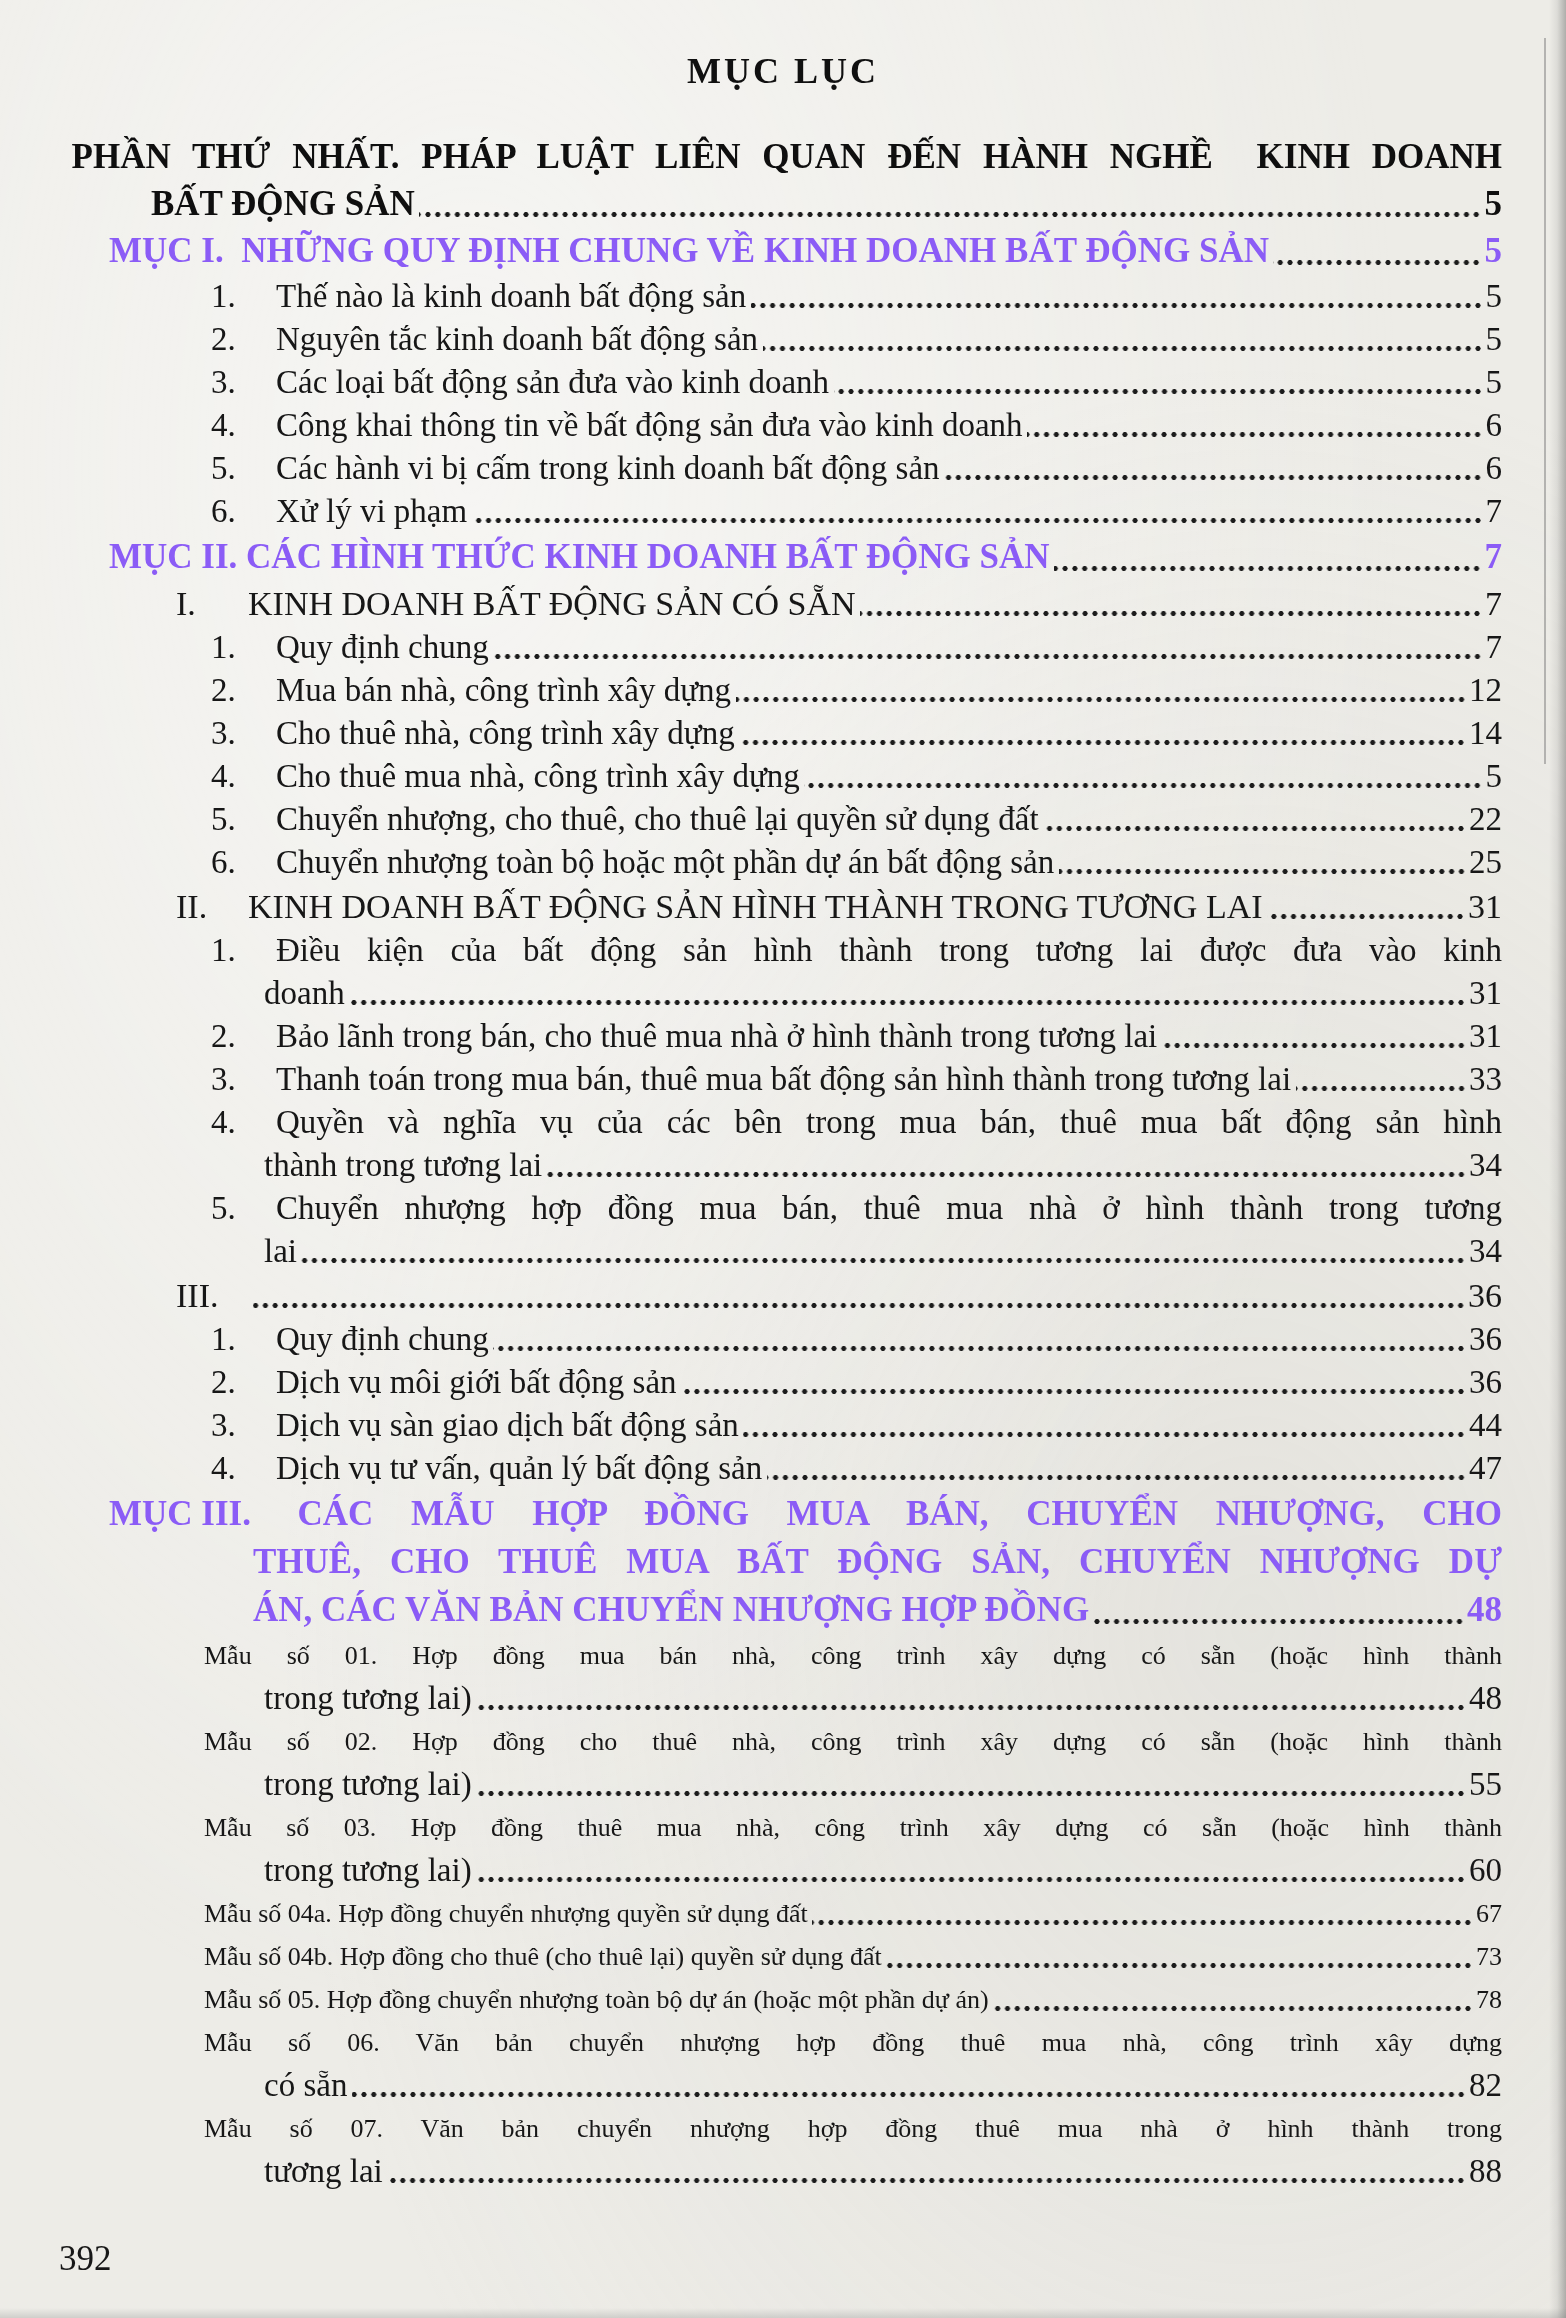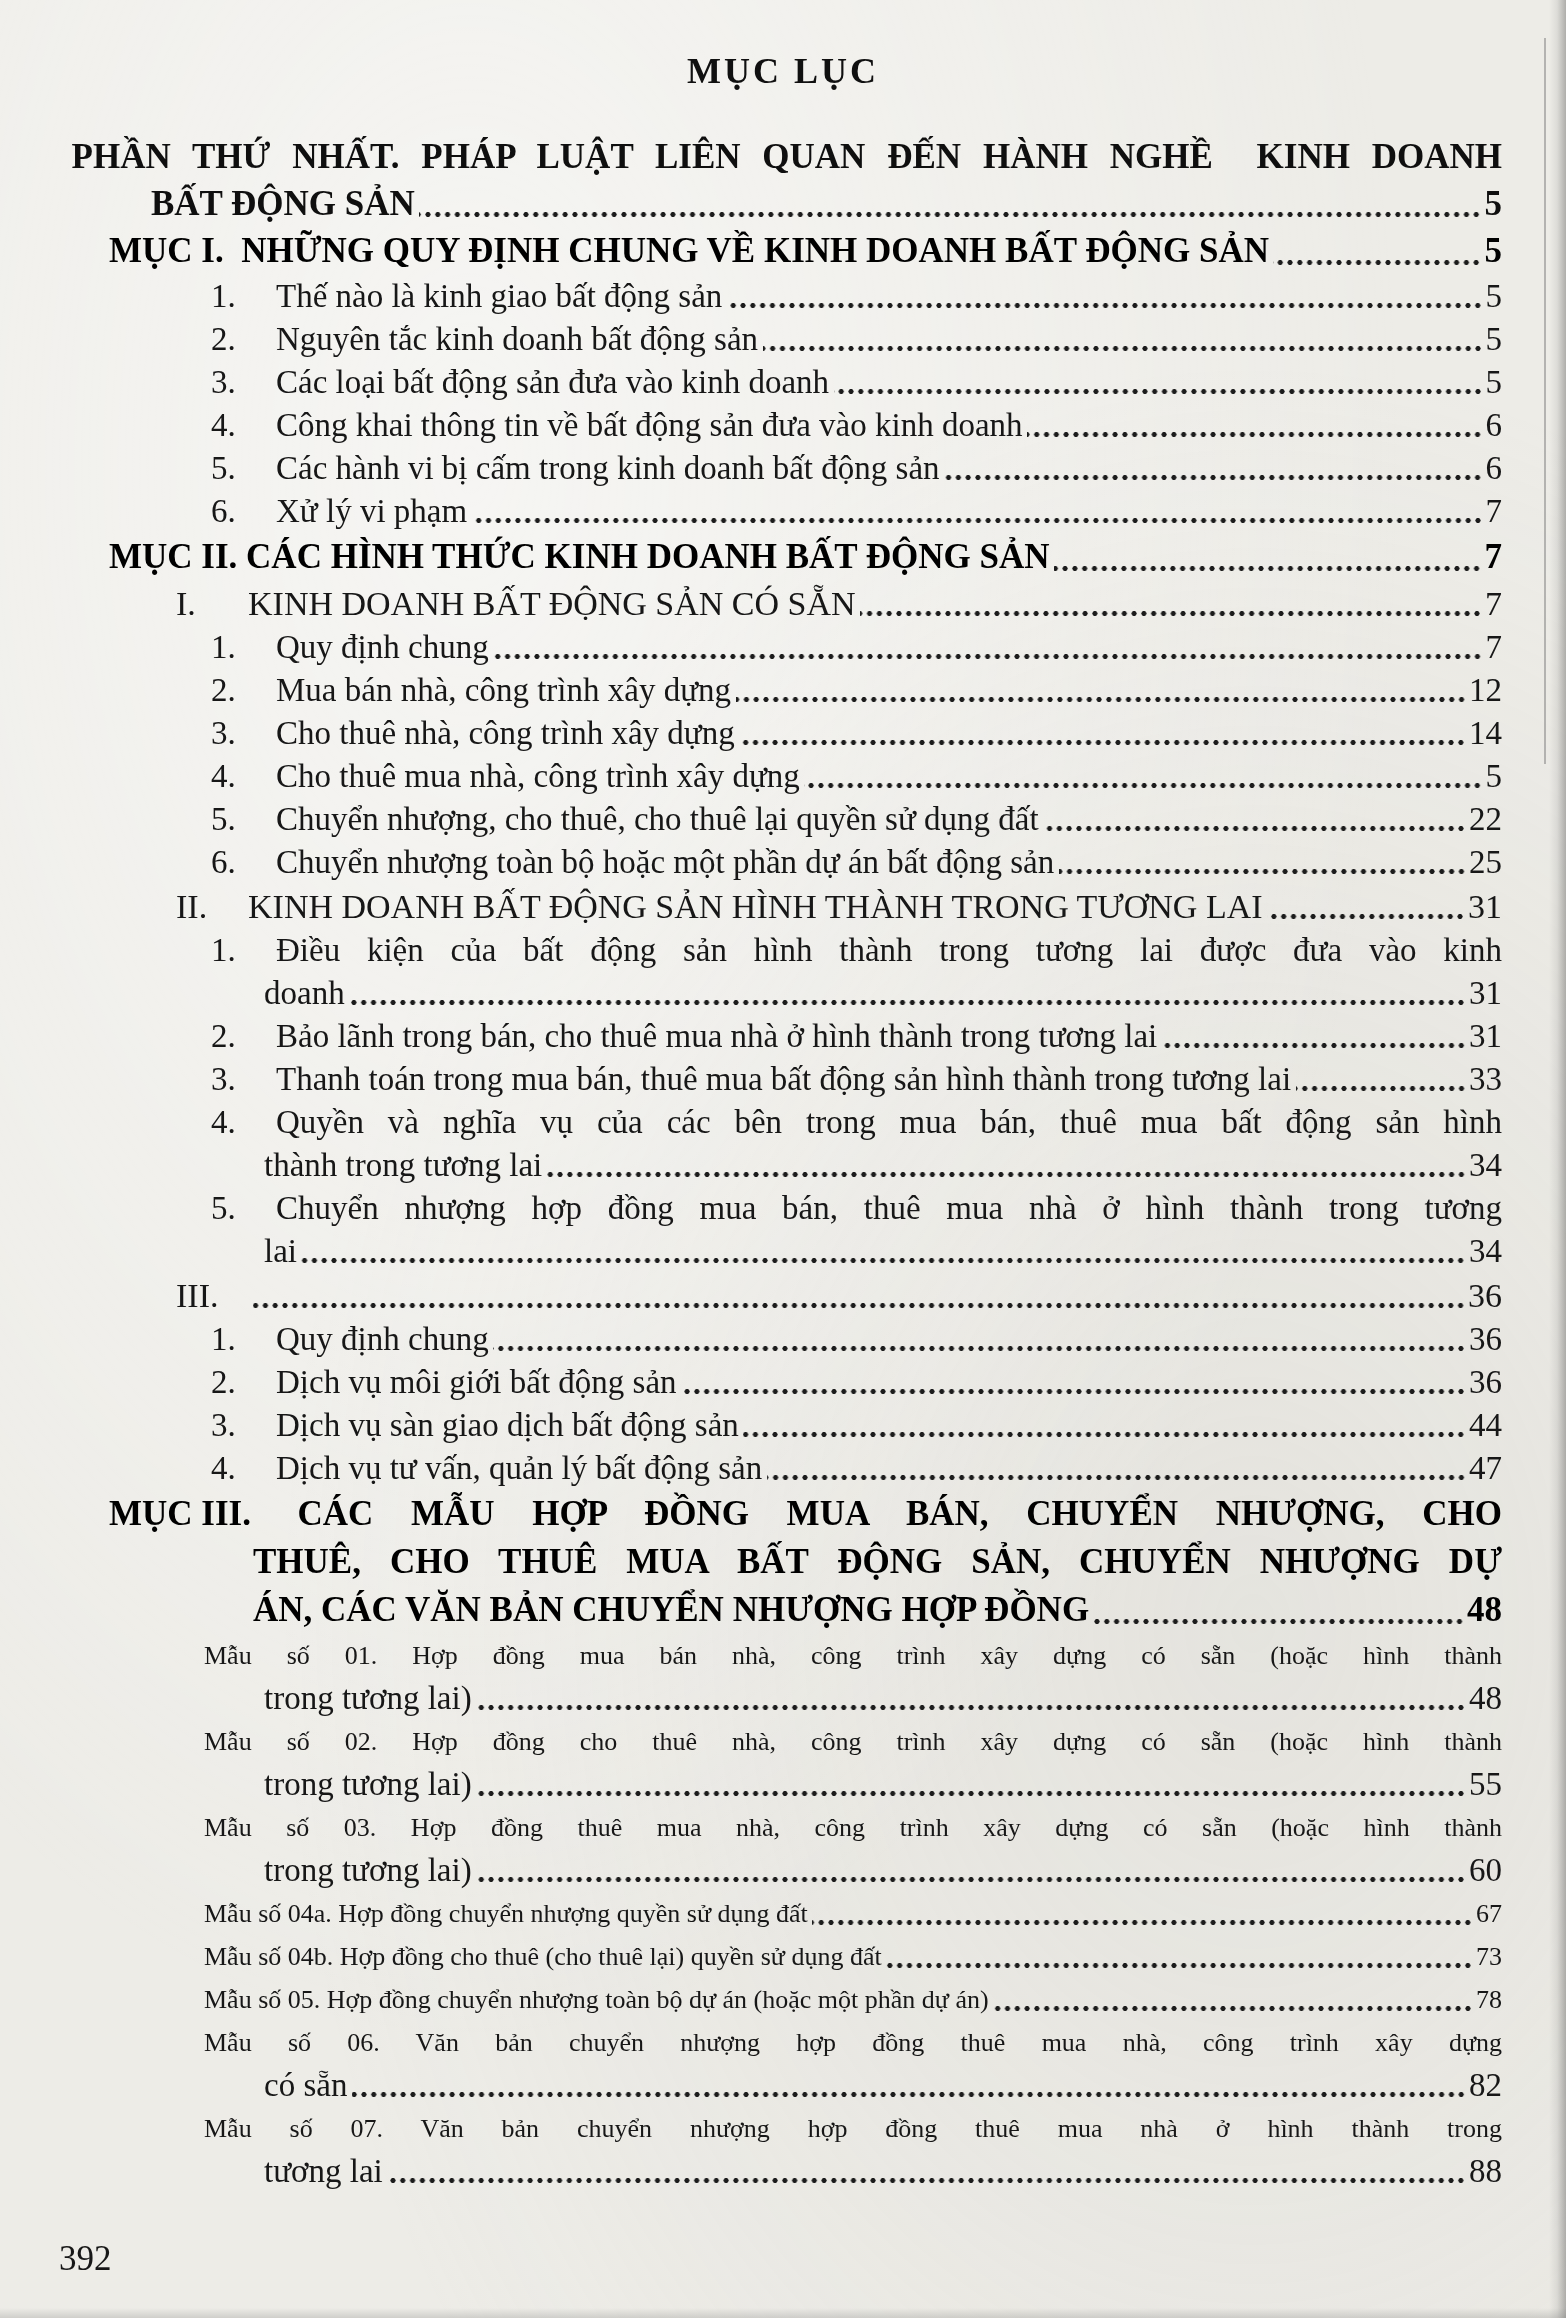--- a/index.html
+++ b/index.html
@@ -34,21 +34,21 @@
     flex:1;min-width:19.7px;height:11.3px;margin:0 3px 6.8px 4.5px;
     background-image:radial-gradient(circle, #1b1b1b 2.3px, transparent 2.8px);
     background-size:9.8px 11.3px;background-repeat:repeat-x;background-position:right bottom;
   }
   .pg{white-space:nowrap;}
 
   
   .h1 ,.h1c{font-weight:bold;font-size:35px;line-height:47px;color:#0f0f0f;}
   .h1{padding-left:7.6px;}
   .h1c{padding-left:87px;}
-  .h2 ,.h2c{font-weight:bold;font-size:35px;line-height:48px;color:#000000;}
+  .h2 ,.h2c{font-weight:bold;font-size:35px;line-height:48px;color:#8b5cf6;}
   .h2{padding-left:45px;}
   .h2c{padding-left:189px;}
   .h3{font-size:34px;line-height:45px;padding-left:112px;}
   .h3 .label{min-width:72px;}
   .item,.contl{font-size:33px;line-height:43px;}
   .item{padding-left:147px;}
   .item .label{min-width:65px;}
   .contl{padding-left:200px;justify-content:space-between;}
   .form{font-size:26px;line-height:43px;padding-left:140px;justify-content:center;}
   .formc{font-size:33px;line-height:43px;padding-left:200px;text-align:right;}
@@ -74,21 +74,21 @@
         <span class="pg">5</span>
       </div>
       <div class="row h2">
         <span class="label">MỤC I. </span>
         <span class="text"> NHỮNG QUY ĐỊNH CHUNG VỀ KINH DOANH BẤT ĐỘNG SẢN</span>
         <span class="leader"></span>
         <span class="pg">5</span>
       </div>
       <div class="row item">
         <span class="label">1. </span>
-        <span class="text">Thế nào là kinh giao bất động sản</span>
+        <span class="text">Thế nào là kinh doanh bất động sản</span>
         <span class="leader"></span>
         <span class="pg">5</span>
       </div>
       <div class="row item">
         <span class="label">2. </span>
         <span class="text">Nguyên tắc kinh doanh bất động sản</span>
         <span class="leader"></span>
         <span class="pg">5</span>
       </div>
       <div class="row item">

